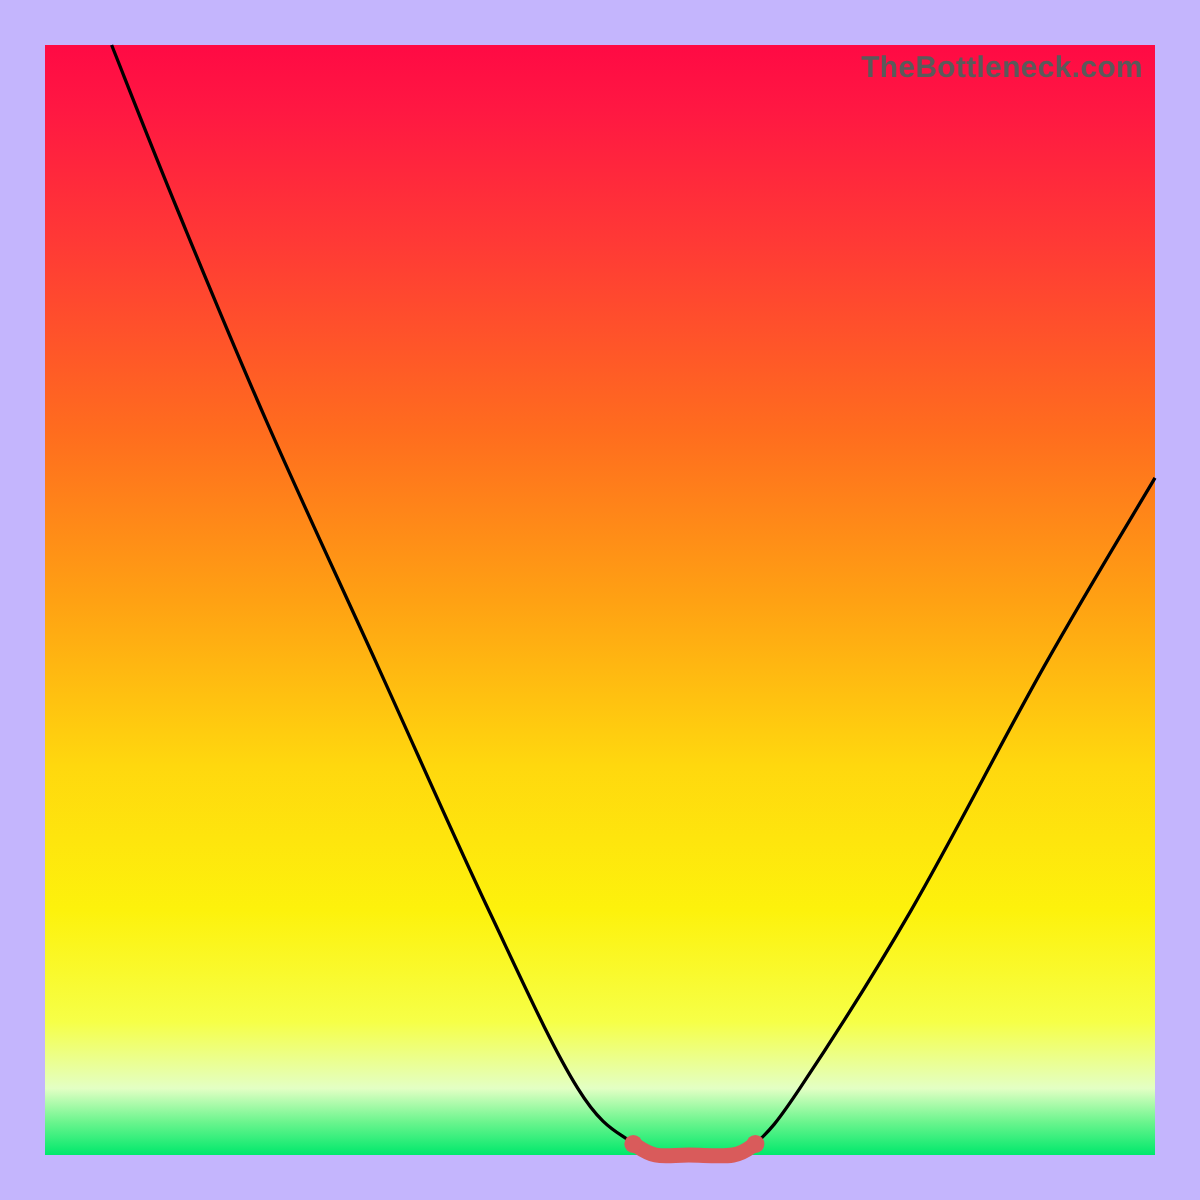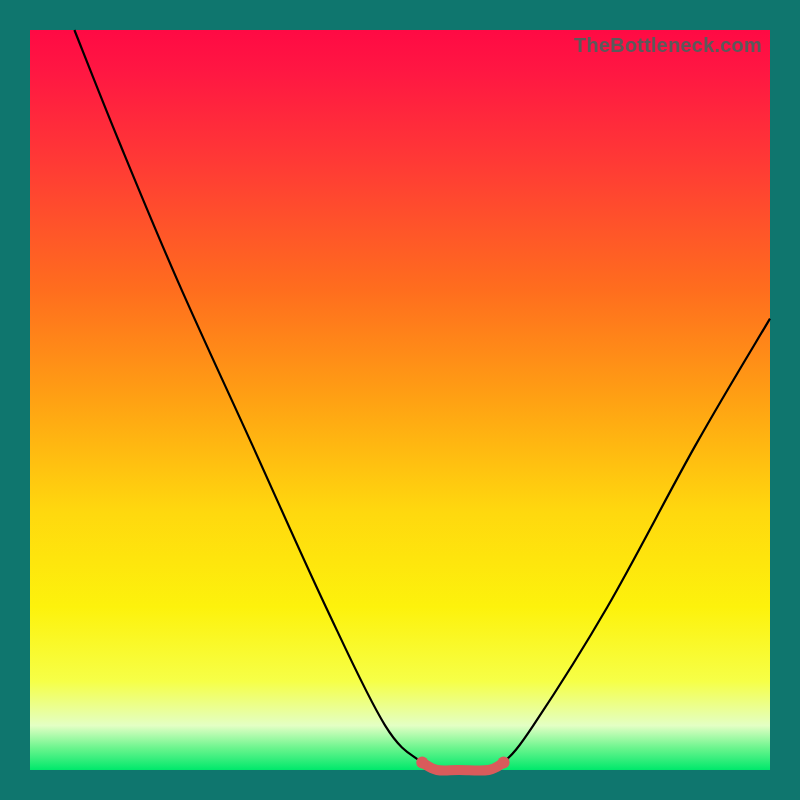--- a/index.html
+++ b/index.html
@@ -7,21 +7,21 @@
     padding: 0;
     width: 800px;
     height: 800px;
     background: #000000;
     overflow: hidden;
   }
   .frame {
     position: relative;
     width: 800px;
     height: 800px;
-    background: #0f766e;
+    background: #c4b5fd;
   }
   .plot-area {
     position: absolute;
     left: 30px;
     top: 30px;
     width: 740px;
     height: 740px;
     background: linear-gradient(to bottom,
       #ff0a44 0%,
       #ff1842 6%,

